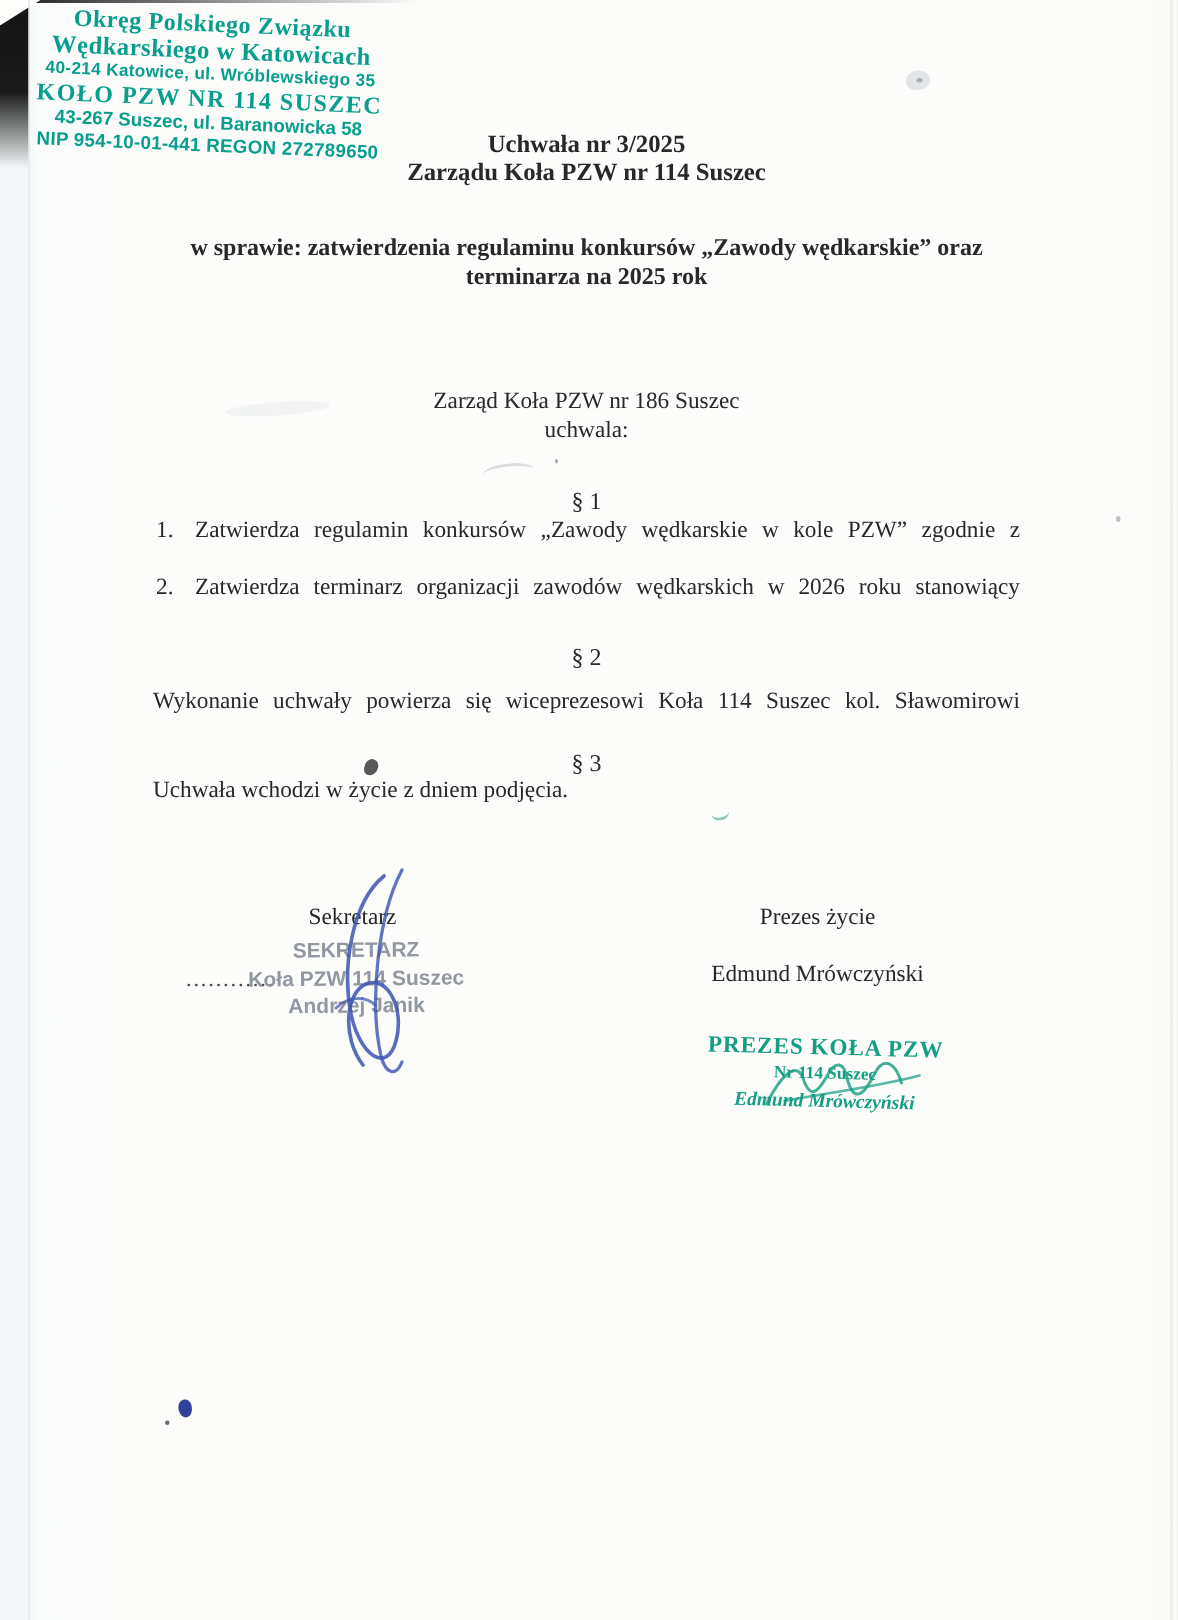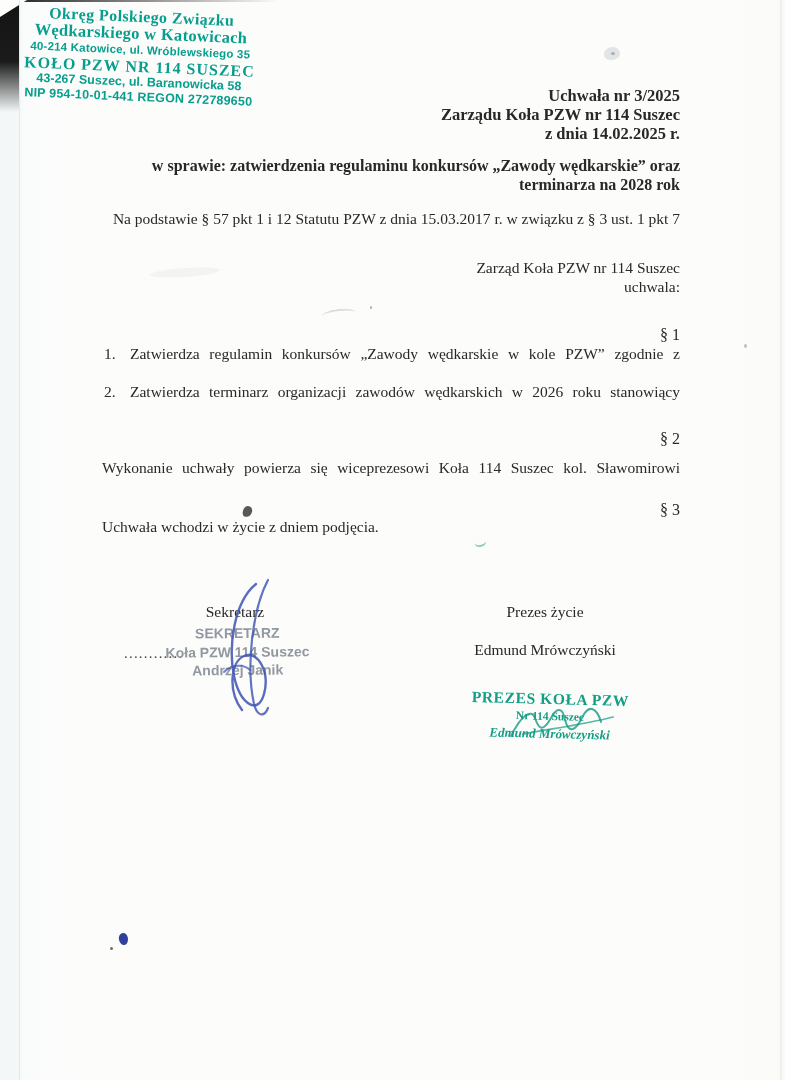--- a/index.html
+++ b/index.html
@@ -19,21 +19,21 @@
   .header-stamp{left:6px;top:8px;width:268px;transform:rotate(2.4deg);transform-origin:50% 50%;color:#089e8d;text-align:center;}
   .hs{white-space:nowrap;}
   .hs.l1{font-size:16px;font-weight:bold;letter-spacing:.4px;line-height:17px;}
   .hs.l2{font-size:16.5px;font-weight:bold;letter-spacing:.3px;line-height:18px;}
   .hs.l3{font-family:"Liberation Sans",sans-serif;font-size:11.5px;font-weight:bold;line-height:15px;letter-spacing:.2px;}
   .hs.l4{font-size:16px;font-weight:bold;letter-spacing:1px;line-height:17px;}
   .hs.l5{font-family:"Liberation Sans",sans-serif;font-size:12.5px;font-weight:bold;line-height:15px;}
   .hs.l6{font-family:"Liberation Sans",sans-serif;font-size:12.5px;font-weight:bold;line-height:15px;letter-spacing:.2px;}
   
   .bline{position:absolute;left:102px;width:578px;font-size:15.5px;line-height:18px;}
-  .center{text-align:right;}
+  .center{text-align:center;}
   .bold{font-weight:bold;}
   .title{font-size:16.5px;}
   .subj{font-size:16px;font-family:Liberation Serif, serif;}
   .shead{font-size:16px;}
   .item-first .num{position:absolute;left:2px;top:0;}
   .item-first .jtext{display:block;margin-left:28px;text-align:justify;text-align-last:justify;}
   .cont{left:130px;width:552px;}
   .jfull{text-align:justify;text-align-last:justify;}
   
   .sig-role{position:absolute;font-size:15.5px;text-align:center;}
@@ -71,28 +71,26 @@
     <div class="hs l1">Okręg Polskiego Związku</div>
     <div class="hs l2">Wędkarskiego w Katowicach</div>
     <div class="hs l3">40-214 Katowice, ul. Wróblewskiego 35</div>
     <div class="hs l4">KOŁO PZW NR 114 SUSZEC</div>
     <div class="hs l5">43-267 Suszec, ul. Baranowicka 58</div>
     <div class="hs l6">NIP 954-10-01-441  REGON 272789650</div>
   </div>
 
   <div class="bline center bold title" style="top:87px">Uchwała nr 3/2025</div>
   <div class="bline center bold title" style="top:106px">Zarządu Koła PZW nr 114 Suszec</div>
-  <div class="bline center bold title" style="top:125px">z dnia 14.02.2025 r.</div>
 
   <div class="bline center bold subj" style="top:157px">w sprawie: zatwierdzenia regulaminu konkursów „Zawody wędkarskie” oraz</div>
-  <div class="bline center bold subj" style="top:176px">terminarza na 2028 rok</div>
+  <div class="bline center bold subj" style="top:176px">terminarza na 2025 rok</div>
 
-  <div class="bline center" style="top:210px">Na podstawie § 57 pkt 1 i 12 Statutu PZW z dnia 15.03.2017 r. w związku z § 3 ust. 1 pkt 7</div>
 
-  <div class="bline center" style="top:259px">Zarząd Koła PZW nr 114 Suszec</div>
+  <div class="bline center" style="top:259px">Zarząd Koła PZW nr 186 Suszec</div>
   <div class="bline center" style="top:278px">uchwala:</div>
 
   <div class="bline center shead" style="top:326px">§ 1</div>
   <div class="bline item-first" style="top:345px">
     <span class="num">1.</span>
     <span class="jtext">Zatwierdza regulamin konkursów „Zawody wędkarskie w kole PZW” zgodnie z</span>
   </div>
   <div class="bline item-first" style="top:383px">
     <span class="num">2.</span>
     <span class="jtext">Zatwierdza terminarz organizacji zawodów wędkarskich w 2026 roku stanowiący</span>

